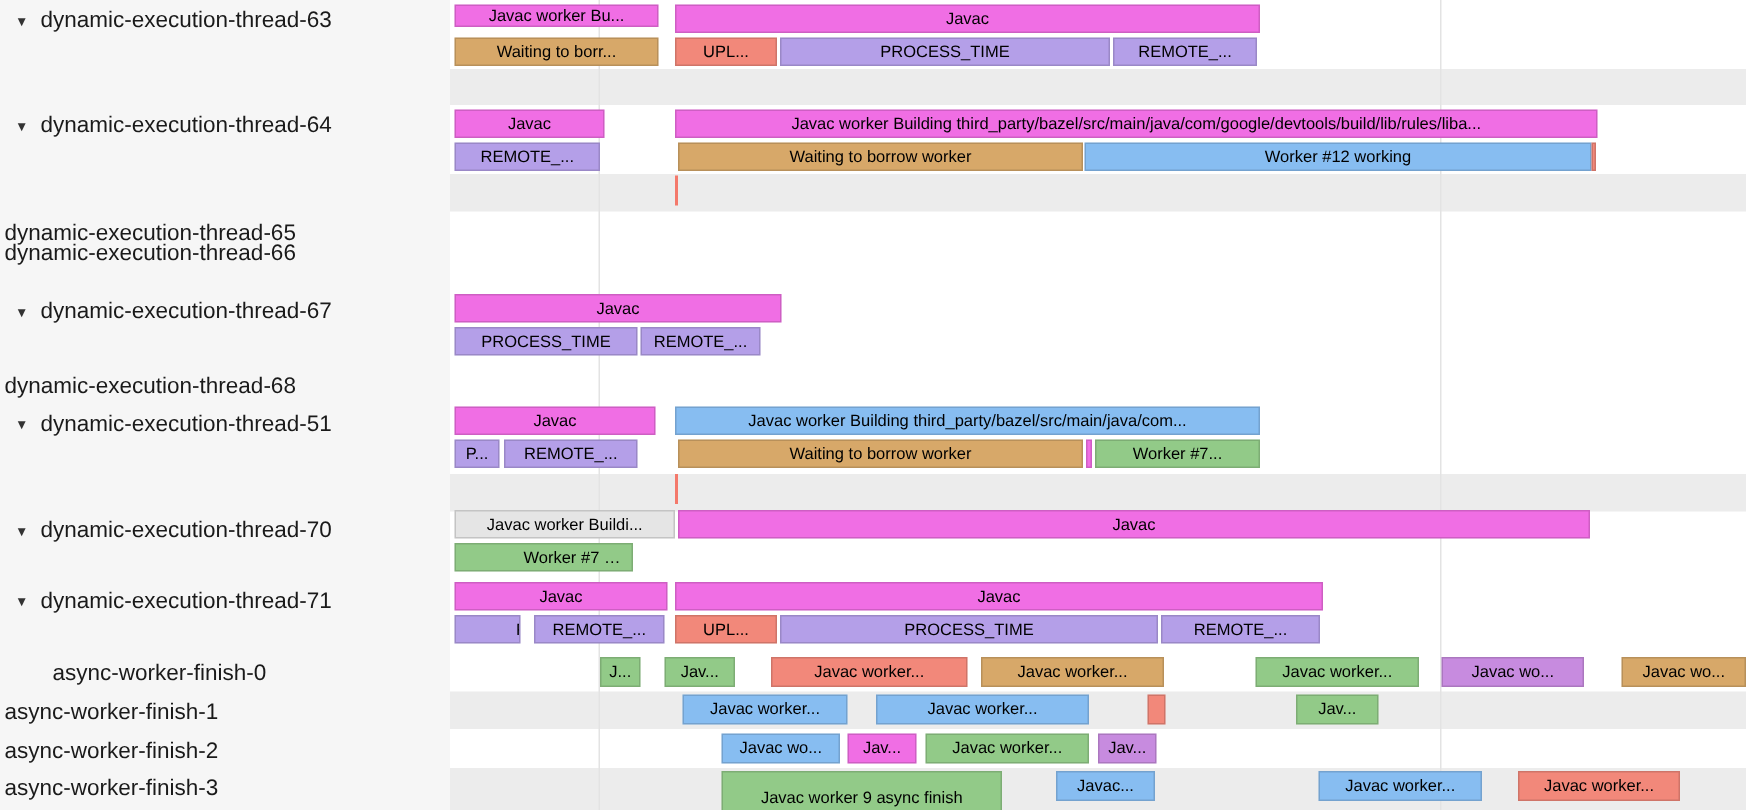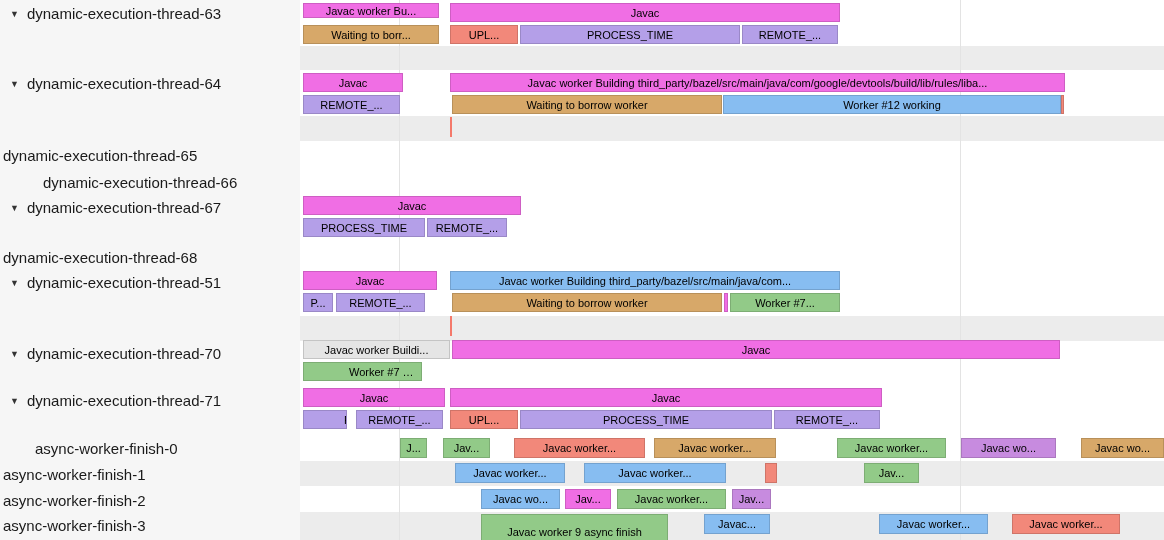--- a/index.html
+++ b/index.html
@@ -201,21 +201,21 @@
         <span class="tri">▼</span>
         <span class="lbl">dynamic-execution-thread-63</span>
       </div>
       <div class="thread-label" style="top: 71px;">
         <span class="tri">▼</span>
         <span class="lbl">dynamic-execution-thread-64</span>
       </div>
       <div class="thread-label" style="top: 143px;">
         <span class="lbl">dynamic-execution-thread-65</span>
       </div>
-      <div class="thread-label" style="top: 170px; margin-left: 40px;">
+      <div class="thread-label" style="top: 156px;">
         <span class="lbl">dynamic-execution-thread-66</span>
       </div>
       <div class="thread-label" style="top: 195px;">
         <span class="tri">▼</span>
         <span class="lbl">dynamic-execution-thread-67</span>
       </div>
       <div class="thread-label" style="top: 245px;">
         <span class="lbl">dynamic-execution-thread-68</span>
       </div>
       <div class="thread-label" style="top: 270px;">

